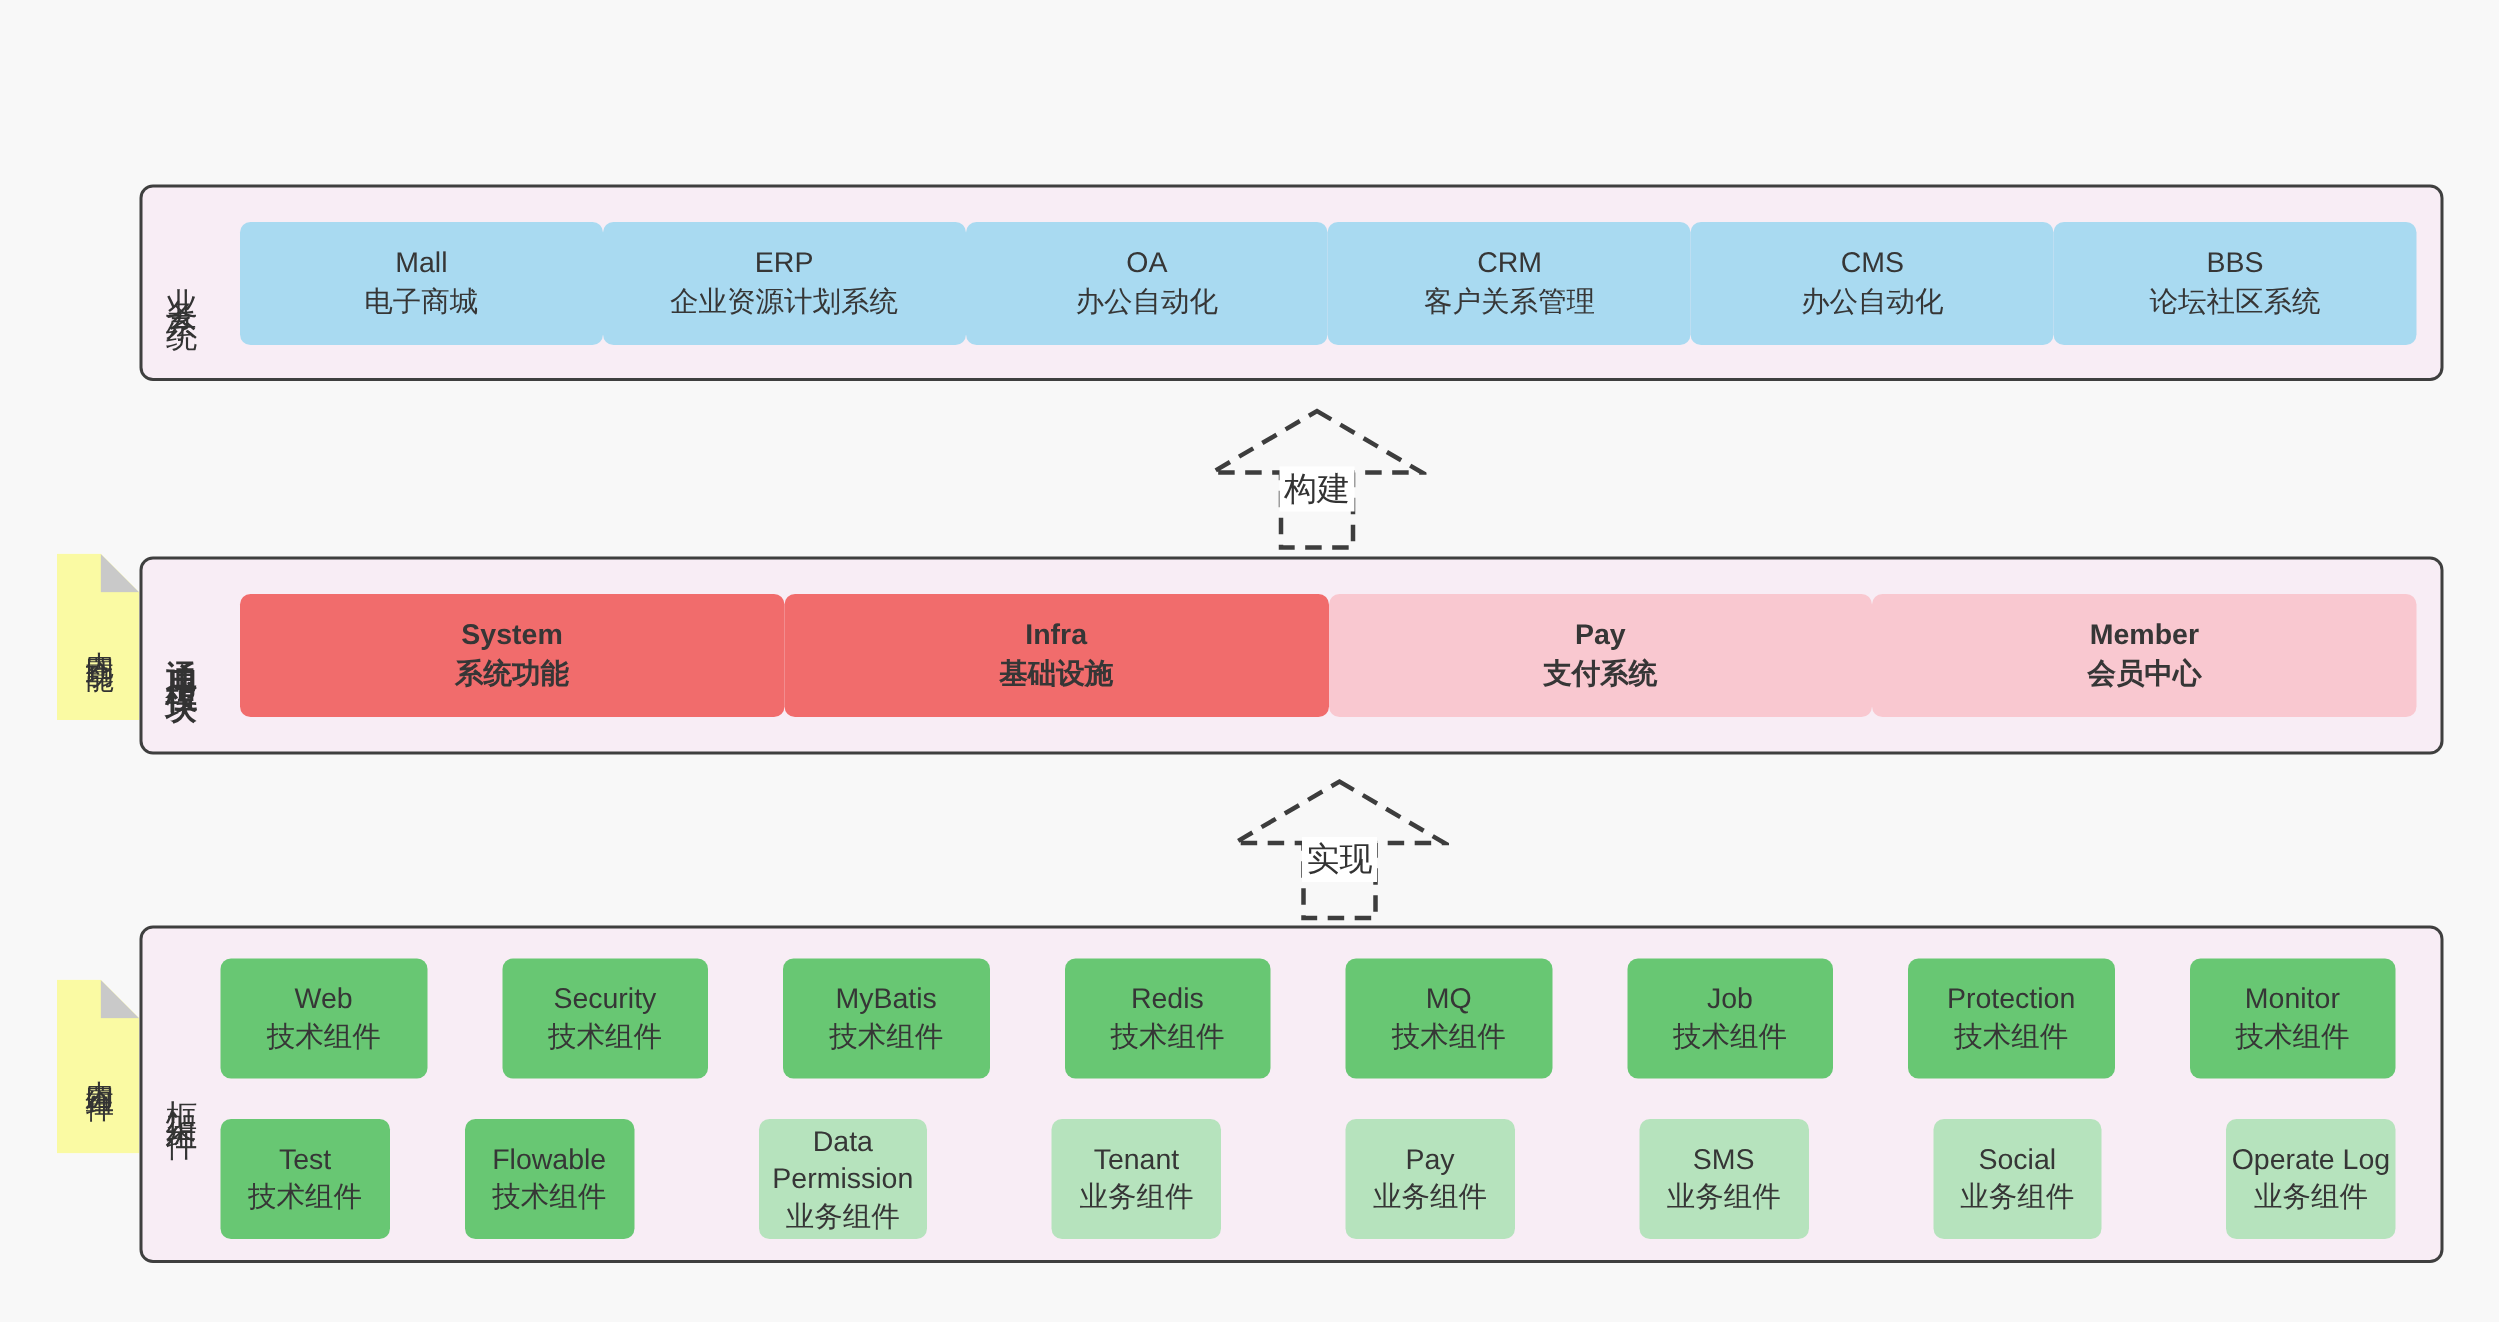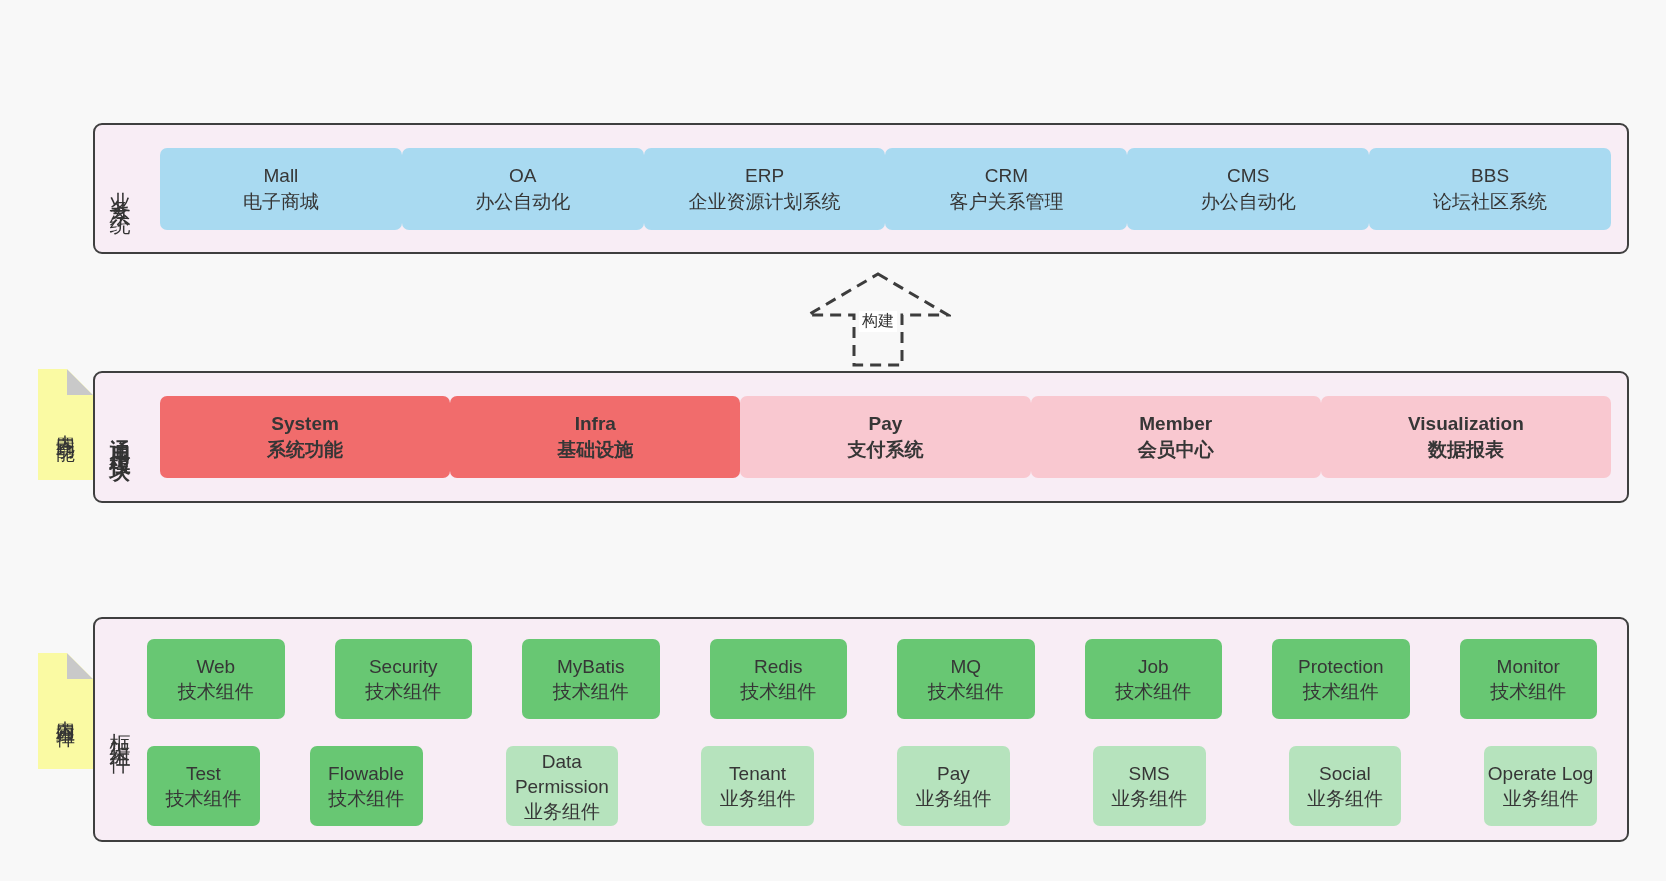--- a/index.html
+++ b/index.html
@@ -68,21 +68,21 @@
   }
 
   
   .arrow { position:absolute; width:146px; height:97px; }
   .arrow-1 { left:805px; top:271px; }
   .arrow-2 { left:820px; top:518px; }
   .arrow svg { display:block; width:146px; height:97px; }
   .arrow .alabel {
     position:absolute; left:50%; top:40px; transform:translateX(-50%);
     background:#ffffff; padding:0 3px;
-    font-size:16px; color:#333; white-space:nowrap;
+    font-size:22px; color:#333; white-space:nowrap;
   }
 </style>
 </head>
 <body>
 
 <div class="canvas">
 
   <div class="sticky sticky-1">
     <div class="fold"></div>
     <div class="stext">内置功能</div>
@@ -93,26 +93,26 @@
   </div>
 
   <div class="band band-1">
     <div class="vlabel">业务系统</div>
     <div class="row">
       <div class="box blue">
         <div>Mall</div>
         <div>电子商城</div>
       </div>
       <div class="box blue">
+        <div>ERP</div>
+        <div>企业资源计划系统</div>
+      </div>
+      <div class="box blue">
         <div>OA</div>
         <div>办公自动化</div>
-      </div>
-      <div class="box blue">
-        <div>ERP</div>
-        <div>企业资源计划系统</div>
       </div>
       <div class="box blue">
         <div>CRM</div>
         <div>客户关系管理</div>
       </div>
       <div class="box blue">
         <div>CMS</div>
         <div>办公自动化</div>
       </div>
       <div class="box blue">
@@ -141,27 +141,29 @@
         <div>基础设施</div>
       </div>
       <div class="box pink">
         <div>Pay</div>
         <div>支付系统</div>
       </div>
       <div class="box pink">
         <div>Member</div>
         <div>会员中心</div>
       </div>
-      <div class="box pink">
-        <div>Visualization</div>
-        <div>数据报表</div>
-      </div>
-    </div>
-  </div>
-
+    </div>
+  </div>
+
+  <div class="arrow arrow-2">
+    <svg viewBox="0 0 146 97">
+      <polygon points="73,3 143,44 97,44 97,94 49,94 49,44 3,44" fill="#f8f8f8" stroke="#3d3d3d" stroke-width="3" stroke-dasharray="11 7" stroke-linejoin="miter"></polygon>
+    </svg>
+    <span class="alabel">实现</span>
+  </div>
 
   <div class="band band-3">
     <div class="vlabel">框架组件</div>
 
     <div class="row3 r1">
       <div class="box green">
         <div>Web</div>
         <div>技术组件</div>
       </div>
       <div class="box green">

